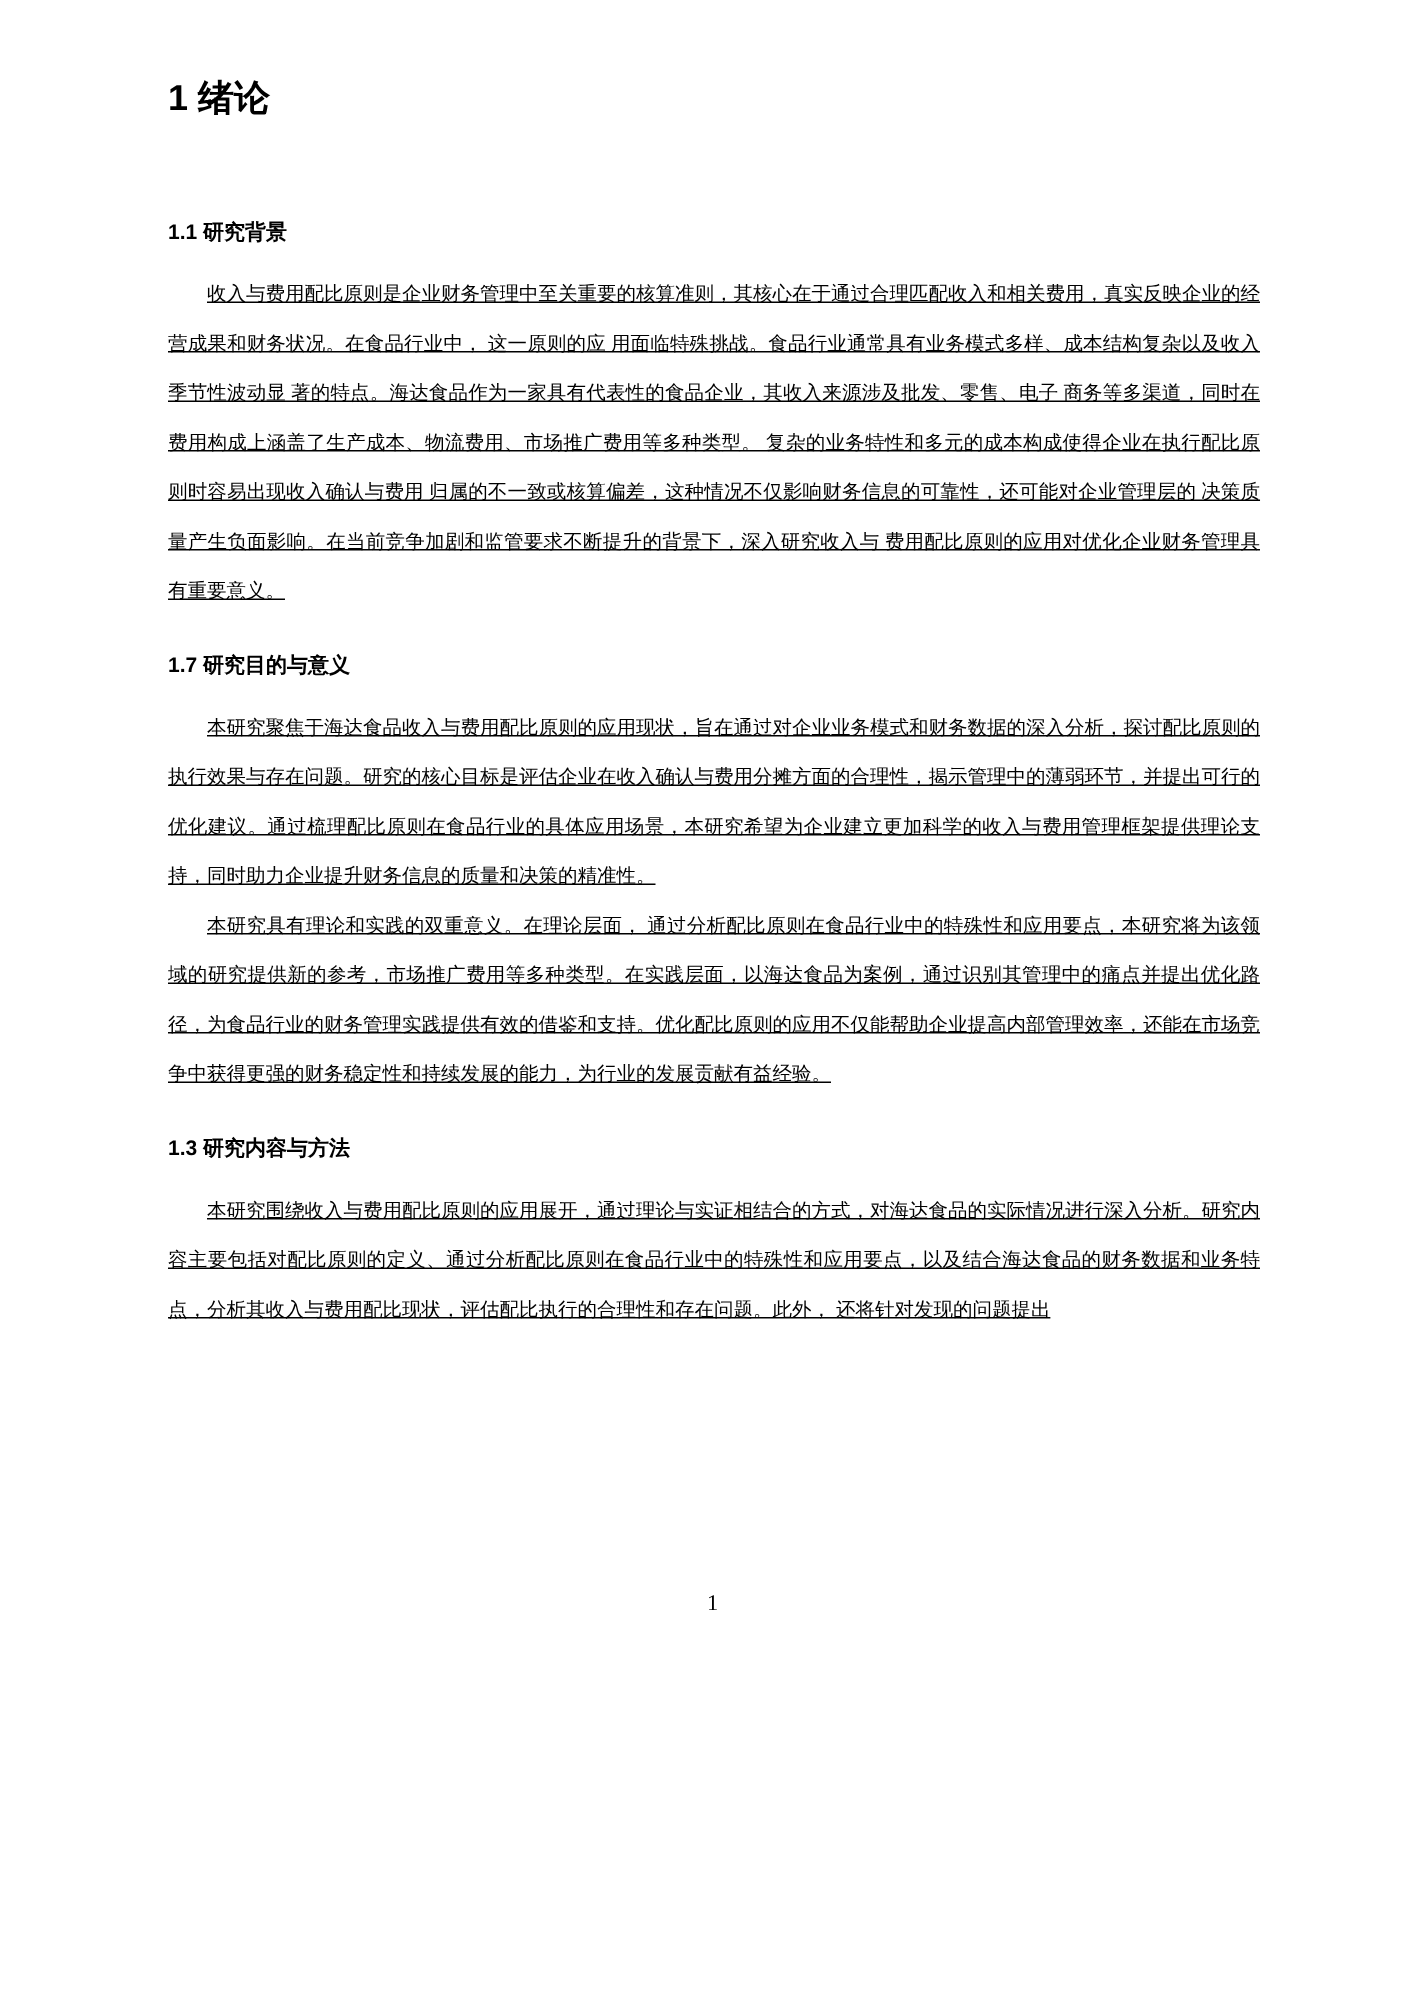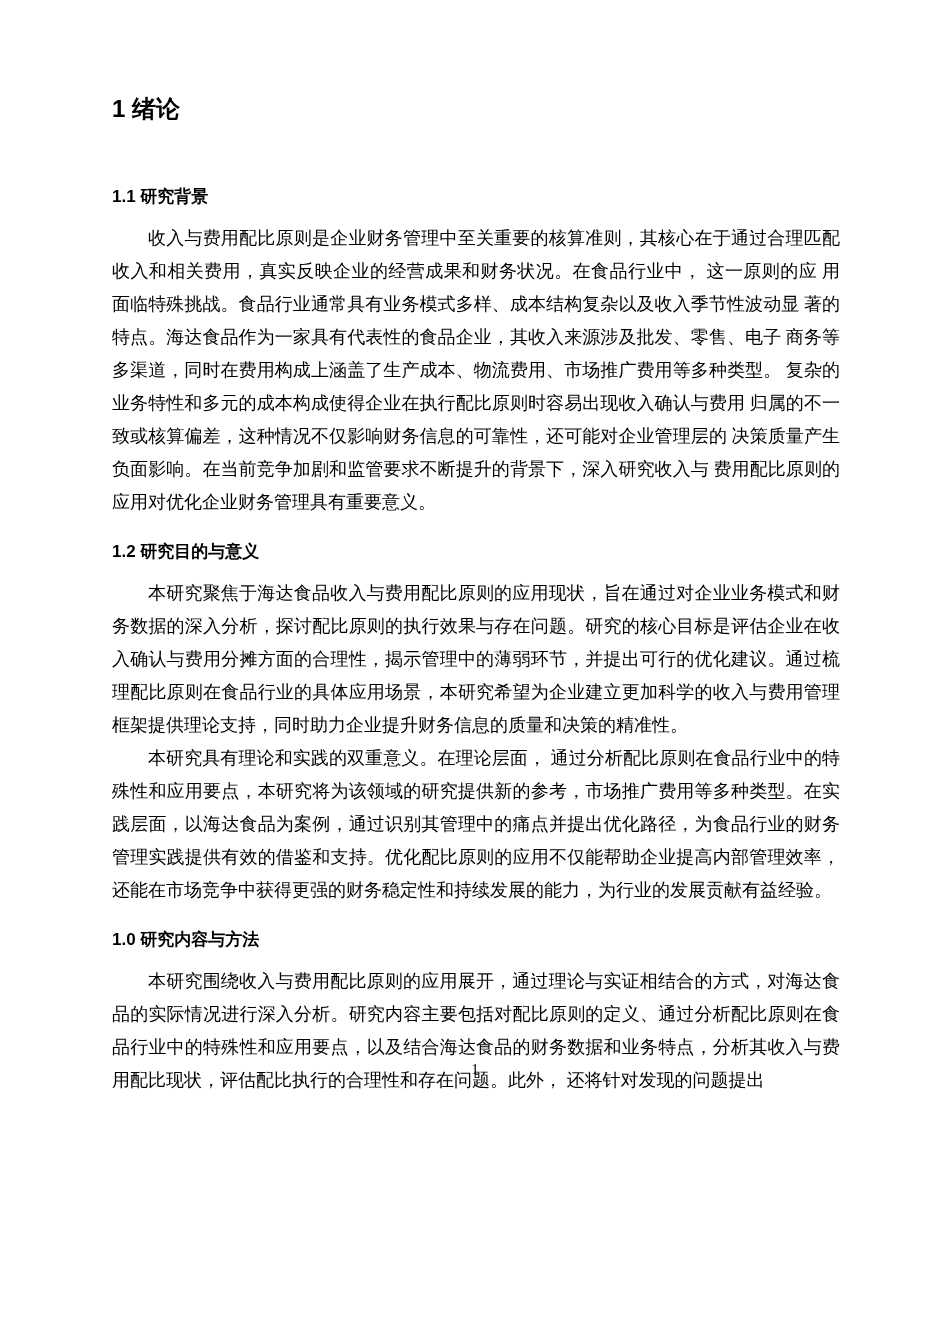--- a/index.html
+++ b/index.html
@@ -8,48 +8,49 @@
     background: #ffffff;
   }
   .page {
     position: relative;
     width: 950px;
     height: 1160px;
     margin: 0 auto;
     background: #ffffff;
     color: #000000;
     box-sizing: border-box;
-    padding: 92px 110px 0 112px;
+    padding: 49px 110px 0 112px;
     font-family: "Liberation Serif", "DejaVu Serif", serif;
     overflow: hidden;
   }
   .chapter-title {
     font-family: "Liberation Sans", "DejaVu Sans", sans-serif;
     font-size: 24px;
     font-weight: bold;
     line-height: 34px;
     margin: 0 0 56px 0;
   }
   .doc-section {
     margin: 0;
   }
   .section-heading {
     font-family: "Liberation Sans", "DejaVu Sans", sans-serif;
-    font-size: 17px;
+    font-size: 14px;
     font-weight: bold;
     line-height: 30px;
     margin: 18px 0 10px 0;
   }
   .body-paragraph {
-    font-size: 18px;
+    font-size: 13px;
     line-height: 33px;
     text-align: justify;
     text-indent: 2em;
     margin: 0;
     word-break: break-all;
+    text-decoration: underline;
   }
   .page-number {
     position: absolute;
     left: 0;
     right: 0;
     bottom: 82px;
     text-align: center;
     font-size: 15px;
     line-height: 18px;
   }
@@ -60,25 +61,25 @@
 <div class="page">
 
   <h1 class="chapter-title">1  绪论</h1>
 
   <section class="doc-section">
     <h2 class="section-heading">1.1  研究背景</h2>
     <p class="body-paragraph">收入与费用配比原则是企业财务管理中至关重要的核算准则，其核心在于通过合理匹配收入和相关费用，真实反映企业的经营成果和财务状况。在食品行业中， 这一原则的应 用面临特殊挑战。食品行业通常具有业务模式多样、成本结构复杂以及收入季节性波动显 著的特点。海达食品作为一家具有代表性的食品企业，其收入来源涉及批发、零售、电子 商务等多渠道，同时在费用构成上涵盖了生产成本、物流费用、市场推广费用等多种类型。 复杂的业务特性和多元的成本构成使得企业在执行配比原则时容易出现收入确认与费用 归属的不一致或核算偏差，这种情况不仅影响财务信息的可靠性，还可能对企业管理层的 决策质量产生负面影响。在当前竞争加剧和监管要求不断提升的背景下，深入研究收入与 费用配比原则的应用对优化企业财务管理具有重要意义。</p>
   </section>
 
   <section class="doc-section">
-    <h2 class="section-heading">1.2  研究目的与意义</h2>
+    <h2 class="section-heading">1.7  研究目的与意义</h2>
     <p class="body-paragraph">本研究聚焦于海达食品收入与费用配比原则的应用现状，旨在通过对企业业务模式和财务数据的深入分析，探讨配比原则的执行效果与存在问题。研究的核心目标是评估企业在收入确认与费用分摊方面的合理性，揭示管理中的薄弱环节，并提出可行的优化建议。通过梳理配比原则在食品行业的具体应用场景，本研究希望为企业建立更加科学的收入与费用管理框架提供理论支持，同时助力企业提升财务信息的质量和决策的精准性。</p>
     <p class="body-paragraph">本研究具有理论和实践的双重意义。在理论层面， 通过分析配比原则在食品行业中的特殊性和应用要点，本研究将为该领域的研究提供新的参考，市场推广费用等多种类型。在实践层面，以海达食品为案例，通过识别其管理中的痛点并提出优化路径，为食品行业的财务管理实践提供有效的借鉴和支持。优化配比原则的应用不仅能帮助企业提高内部管理效率，还能在市场竞争中获得更强的财务稳定性和持续发展的能力，为行业的发展贡献有益经验。</p>
   </section>
 
   <section class="doc-section">
-    <h2 class="section-heading">1.0  研究内容与方法</h2>
+    <h2 class="section-heading">1.3  研究内容与方法</h2>
     <p class="body-paragraph">本研究围绕收入与费用配比原则的应用展开，通过理论与实证相结合的方式，对海达食品的实际情况进行深入分析。研究内容主要包括对配比原则的定义、通过分析配比原则在食品行业中的特殊性和应用要点，以及结合海达食品的财务数据和业务特点，分析其收入与费用配比现状，评估配比执行的合理性和存在问题。此外， 还将针对发现的问题提出</p>
   </section>
 
   <div class="page-number">1</div>
 
 </div>
 
 </body></html>

